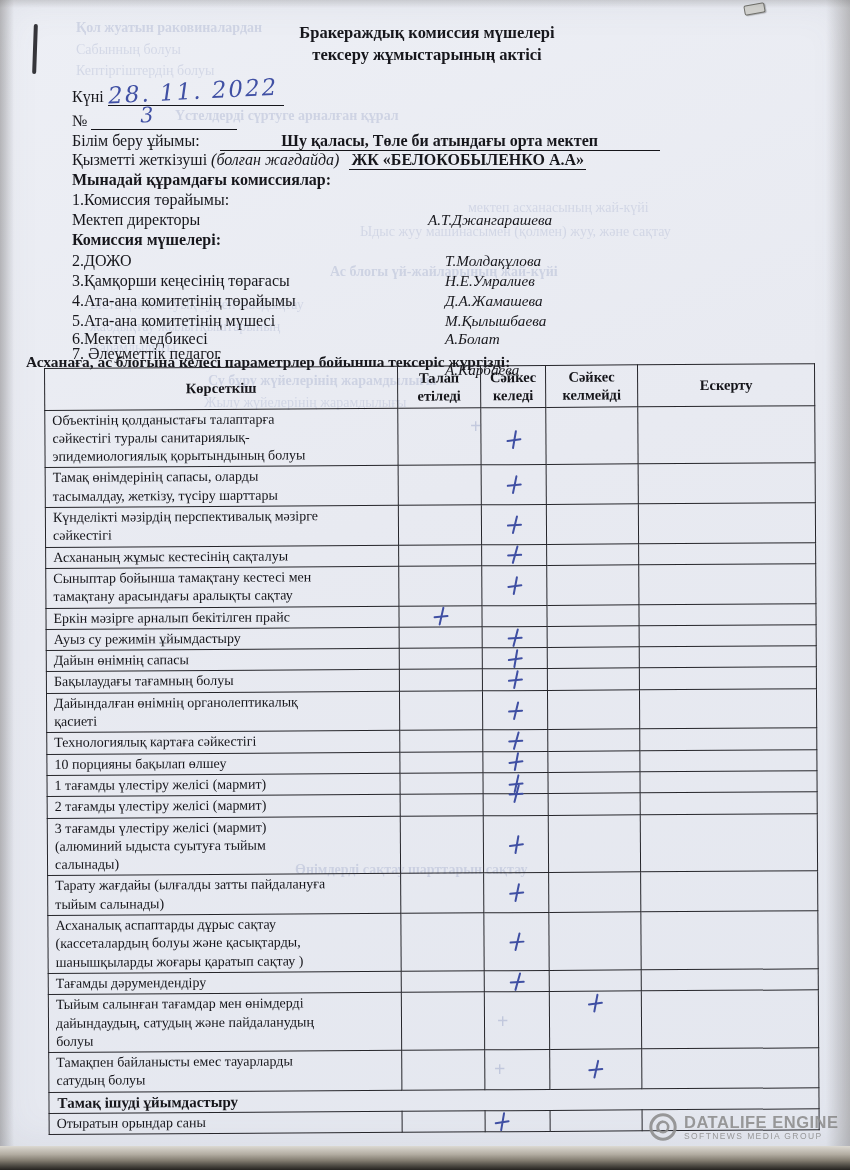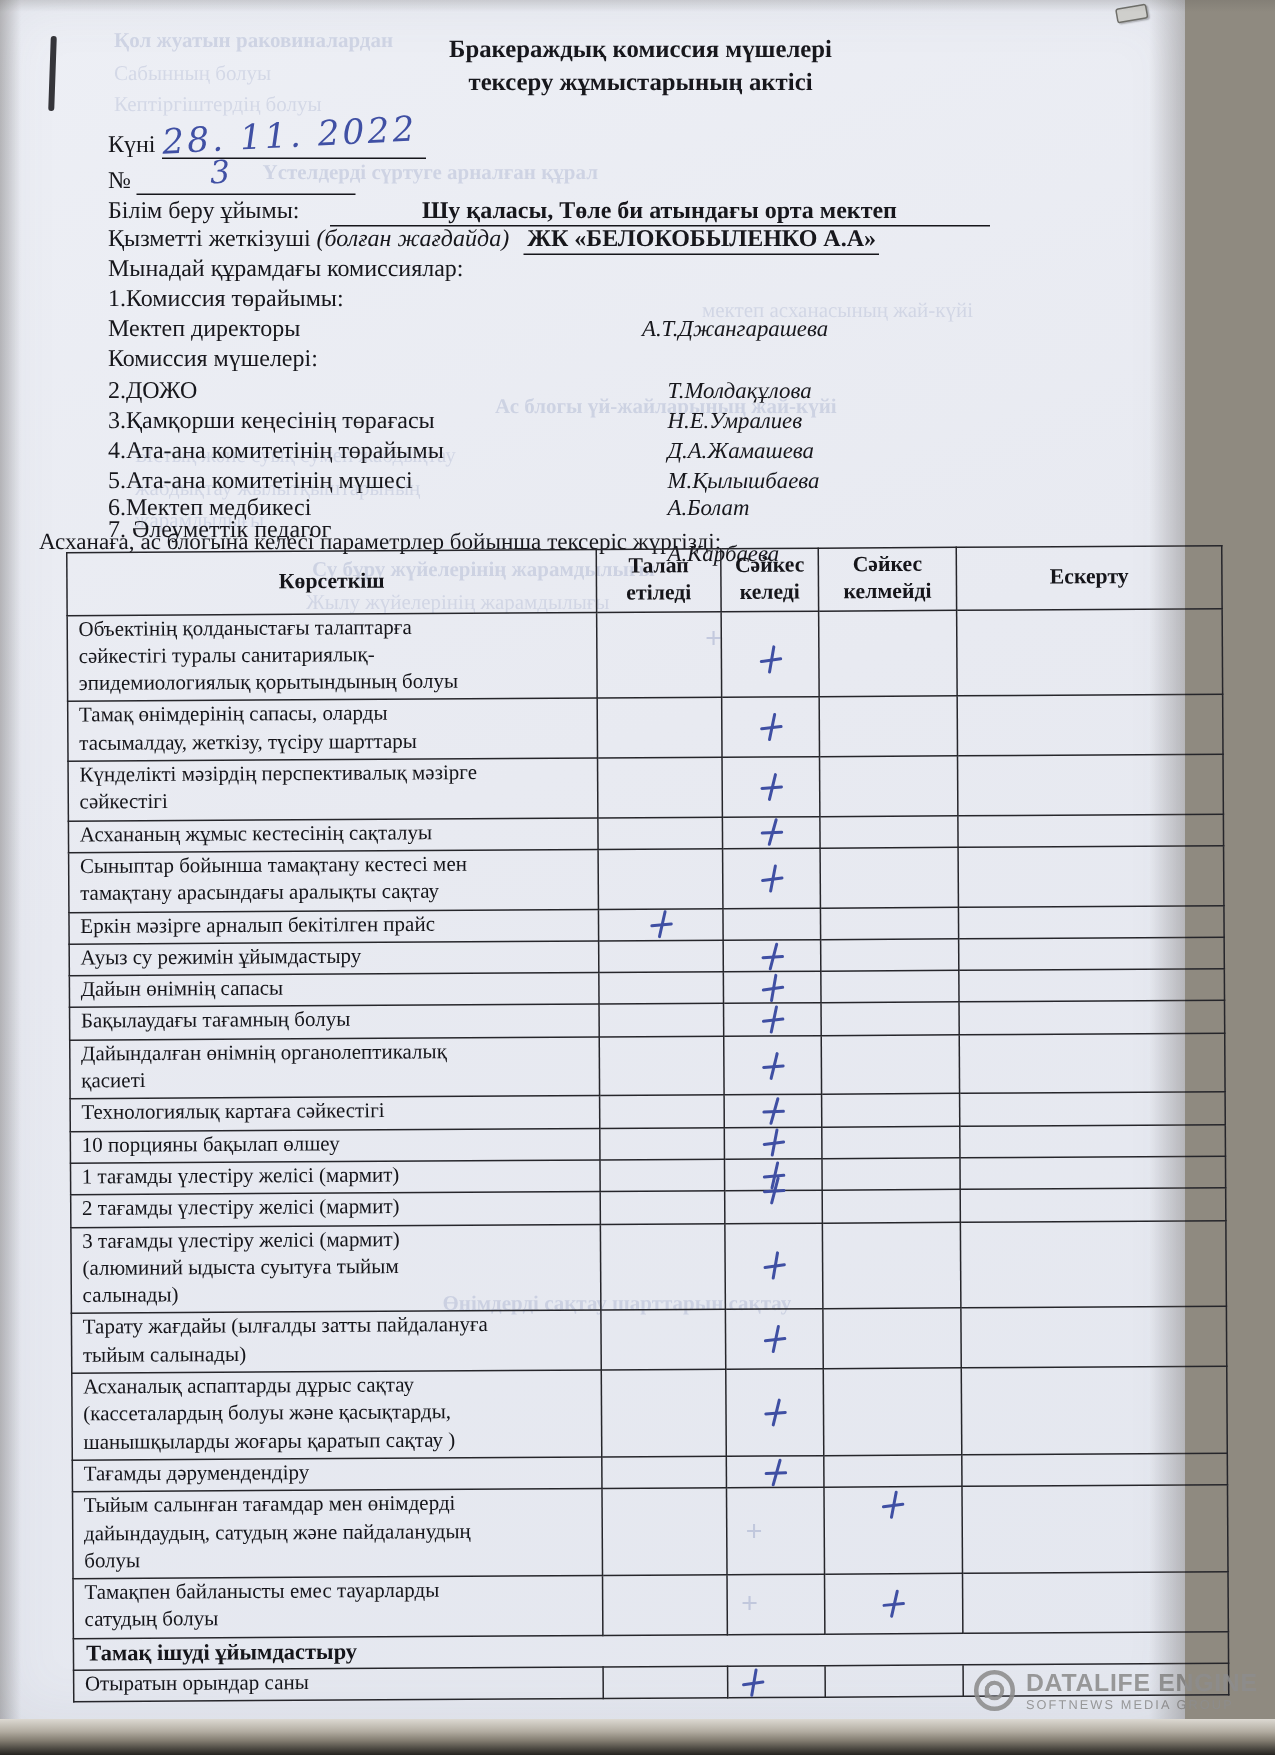--- a/index.html
+++ b/index.html
@@ -2,21 +2,21 @@
 <html><head>
 <meta charset="utf-8">
 <style>
   html,body{margin:0;padding:0;}
   body{
     width:850px;height:1170px;position:relative;overflow:hidden;
     background:#8f8a80;
     font-family:"Liberation Serif","DejaVu Serif",serif;
   }
   .paper{
-    position:absolute;left:0;top:0;width:790px;height:1148px;
+    position:absolute;left:0;top:0;width:850px;height:1148px;
     background:linear-gradient(160deg,#edeff5 0%,#e8eaf1 45%,#e4e7ef 100%);
     box-shadow:inset 0 0 40px rgba(90,95,115,.10);
   }
   .edge-left{position:absolute;left:0;top:0;width:14px;height:1148px;
     background:linear-gradient(to right,rgba(70,65,60,.30),rgba(70,65,60,0));}
   .edge-right{position:absolute;right:0;top:0;width:24px;height:1148px;
     background:linear-gradient(to left,rgba(95,90,85,.32),rgba(95,90,85,0));}
   .edge-top{position:absolute;left:0;top:0;width:850px;height:8px;
     background:linear-gradient(to bottom,rgba(80,78,75,.18),rgba(80,78,75,0));}
   .bottom-band{position:absolute;left:0;top:1146px;width:850px;height:24px;
@@ -34,21 +34,21 @@
   .ghost.gplus{font-size:20px;color:#7f8cba;opacity:.34;font-weight:bold;}
 
   
   .hdr{position:absolute;left:0;top:0;width:850px;color:#17171c;}
   .title{position:absolute;left:42px;width:770px;text-align:center;
     font-weight:bold;font-size:16.5px;line-height:22px;}
   .hline{position:absolute;font-size:16px;white-space:nowrap;}
   .uline{display:inline-block;border-bottom:1.6px solid #15151a;height:17px;vertical-align:bottom;}
   .uval{display:inline-block;border-bottom:1.6px solid #15151a;text-align:center;
     font-weight:bold;}
-  .bold{font-weight:normal;}
+  .bold{font-weight:bold;}
   .ital{font-style:italic;}
   .hand{position:absolute;color:#4050a4;font-style:italic;font-size:22px;
     font-family:"DejaVu Serif",serif;letter-spacing:2px;transform:rotate(-3deg);white-space:nowrap;}
   .name{position:absolute;font-size:15.2px;white-space:nowrap;font-style:italic;}
 
   
   .tbl-wrap{position:absolute;left:44px;top:368px;width:772px;transform:rotate(-0.35deg);transform-origin:top left;}
   table{border-collapse:collapse;width:770px;table-layout:fixed;background:transparent;}
   td,th{border:1.4px solid #26262b;color:#15151a;
     font-family:"Liberation Serif","DejaVu Serif",serif;
@@ -75,20 +75,21 @@
 </head>
 <body>
 
 <div class="paper">
   <div class="ghost-layer">
       <div class="ghost gb" style="left: 76px; top: 20px;">Қол жуатын раковиналардан</div>
       <div class="ghost" style="left: 76px; top: 42px;">Сабынның болуы</div>
       <div class="ghost" style="left: 76px; top: 63px;">Кептіргіштердің болуы</div>
       <div class="ghost gb" style="left: 175px; top: 108px;">Үстелдерді сүртуге арналған құрал</div>
       <div class="ghost" style="left: 468px; top: 200px;">мектеп асханасының жай-күйі</div>
+      <div class="ghost" style="left: 360px; top: 224px;">Ыдыс жуу машинасымен (қолмен) жуу, және сақтау</div>
       <div class="ghost gb" style="left: 330px; top: 264px;">Ас блогы үй-жайларының жай-күйі</div>
       <div class="ghost" style="left: 90px; top: 297px;">Ыстық және суық сумен жабдықтау</div>
       <div class="ghost" style="left: 90px; top: 319px;">жабдықтау жылытқыштарының</div>
       <div class="ghost" style="left: 90px; top: 340px;">жарамдылығы</div>
       <div class="ghost gb" style="left: 208px; top: 373px;">Су бұру жүйелерінің жарамдылығы</div>
       <div class="ghost" style="left: 204px; top: 395px;">Жылу жүйелерінің жарамдылығы</div>
       <div class="ghost gb" style="left: 295px; top: 862px;">Өнімдерді сақтау шарттарын сақтау</div>
       <div class="ghost gplus" style="left: 470px; top: 415px;">+</div>
       <div class="ghost gplus" style="left: 497px; top: 1010px;">+</div>
       <div class="ghost gplus" style="left: 494px; top: 1058px;">+</div>

